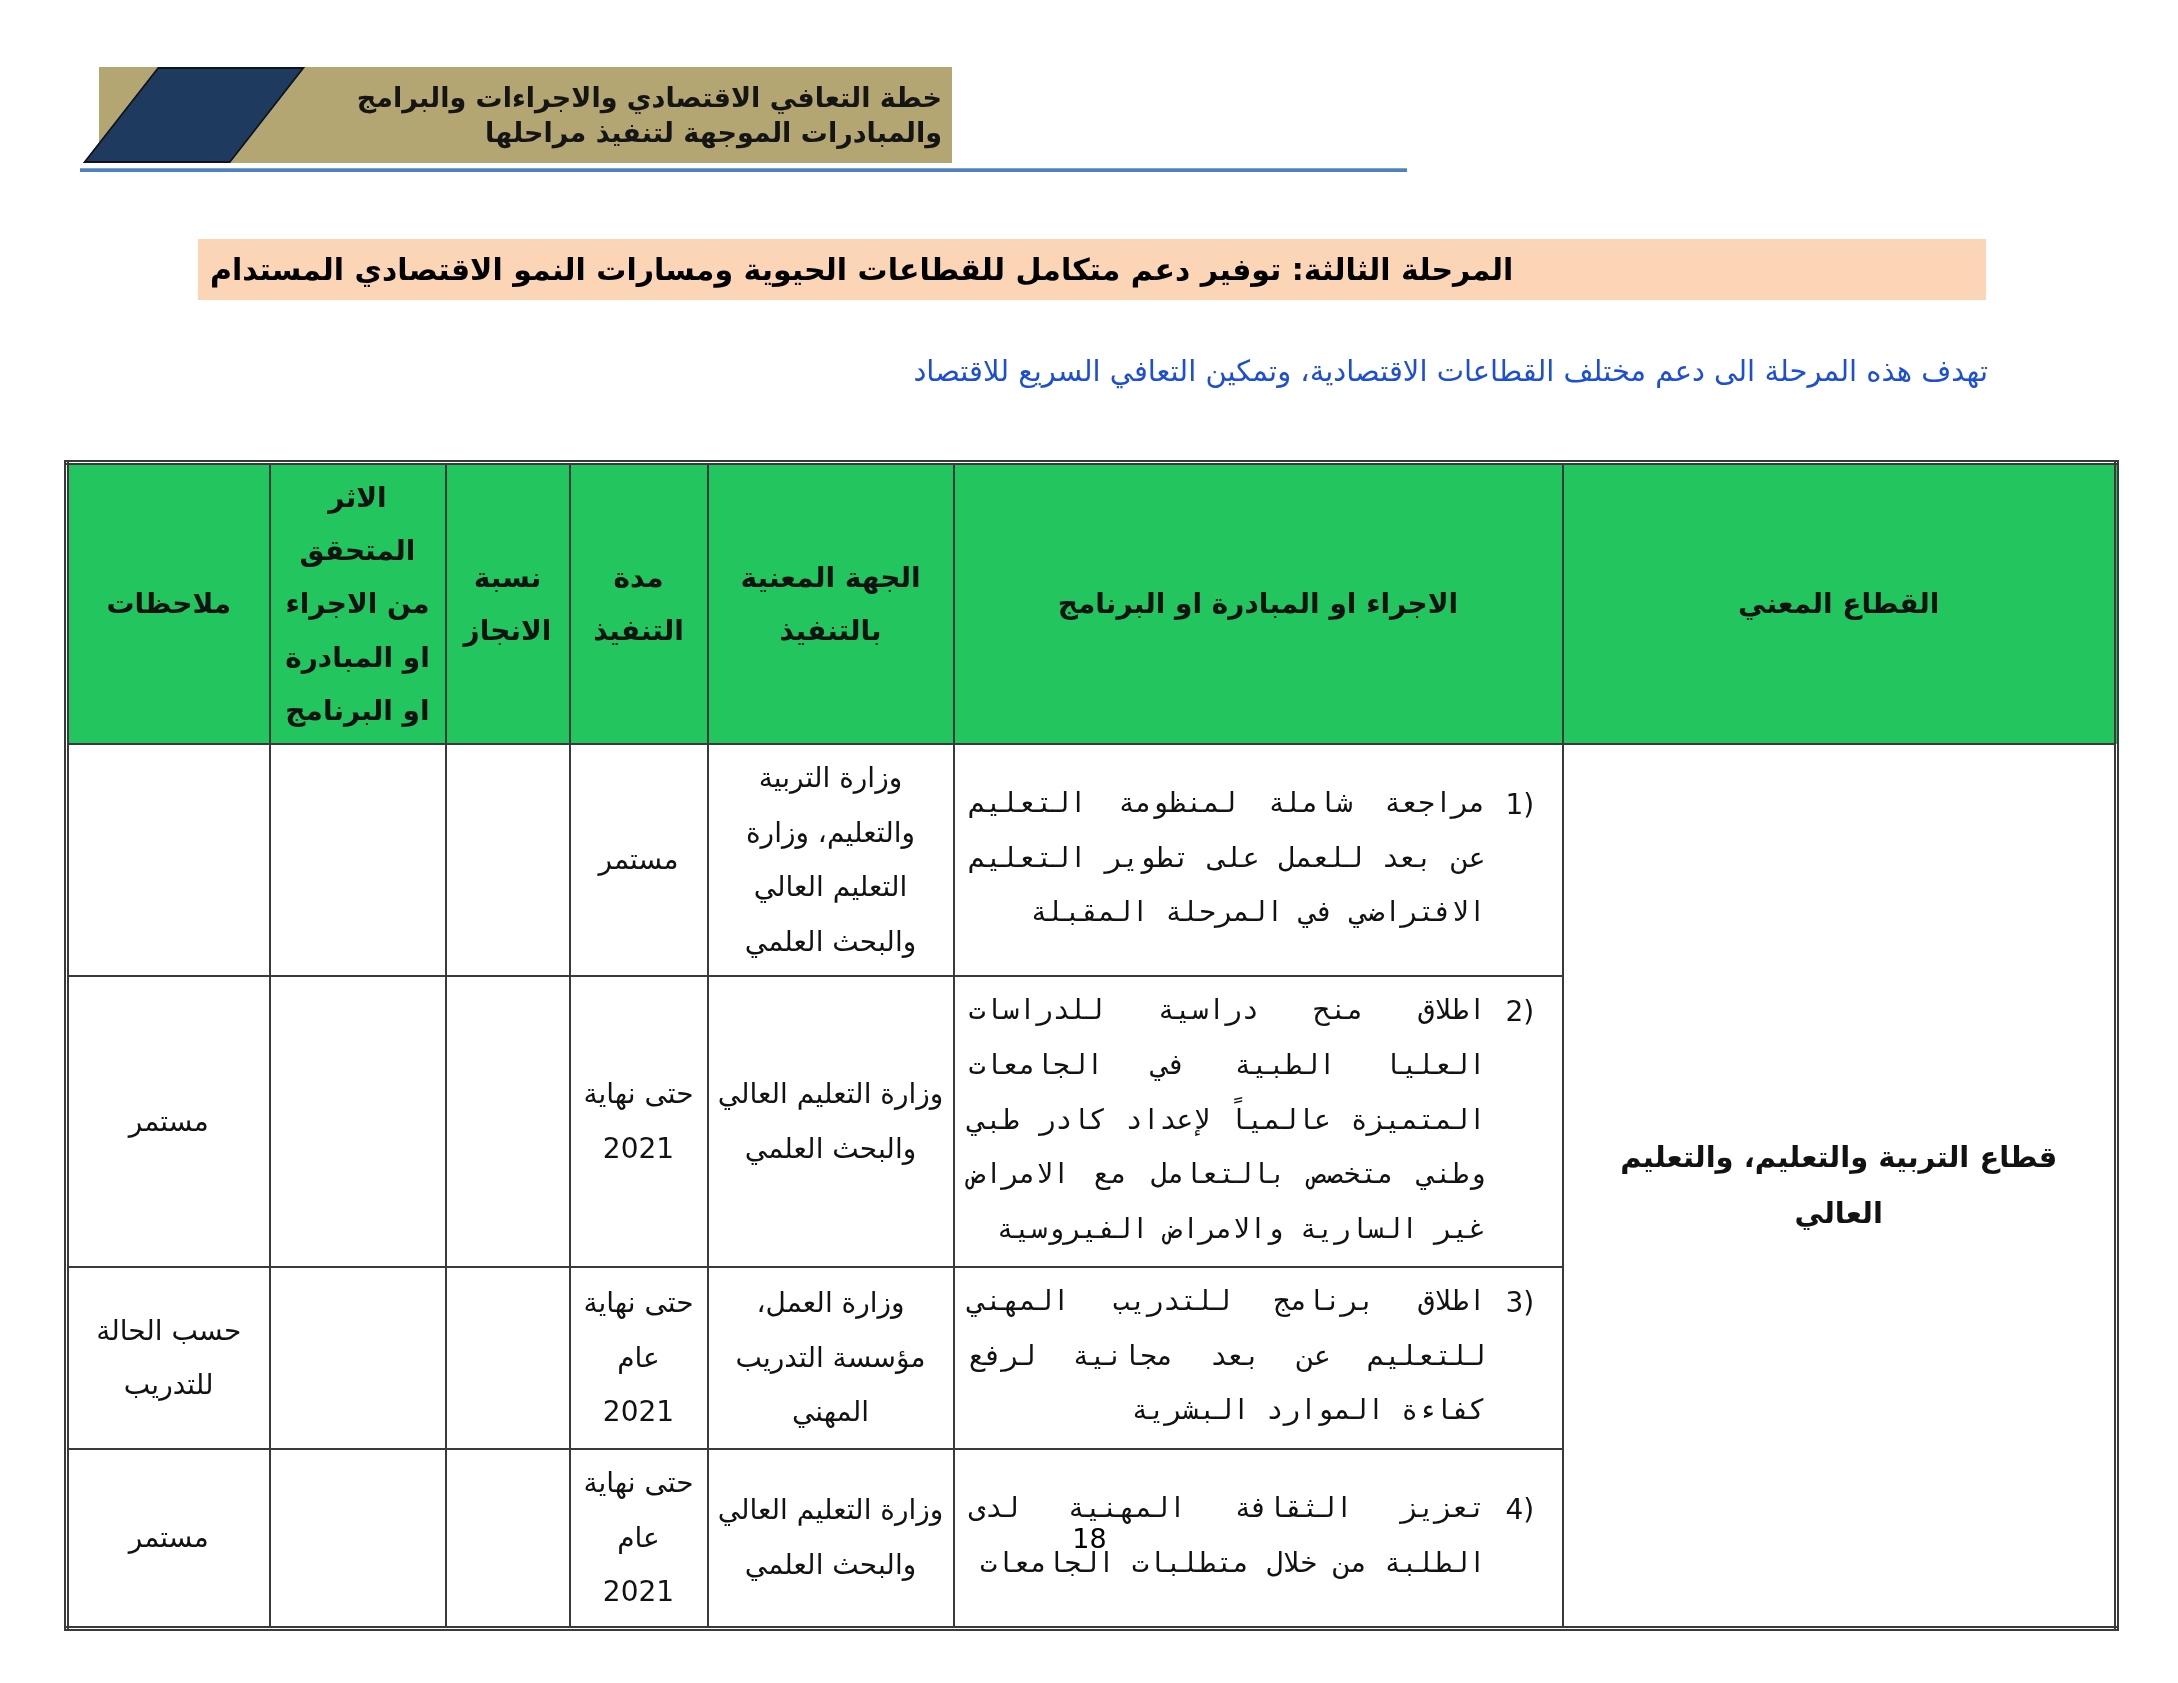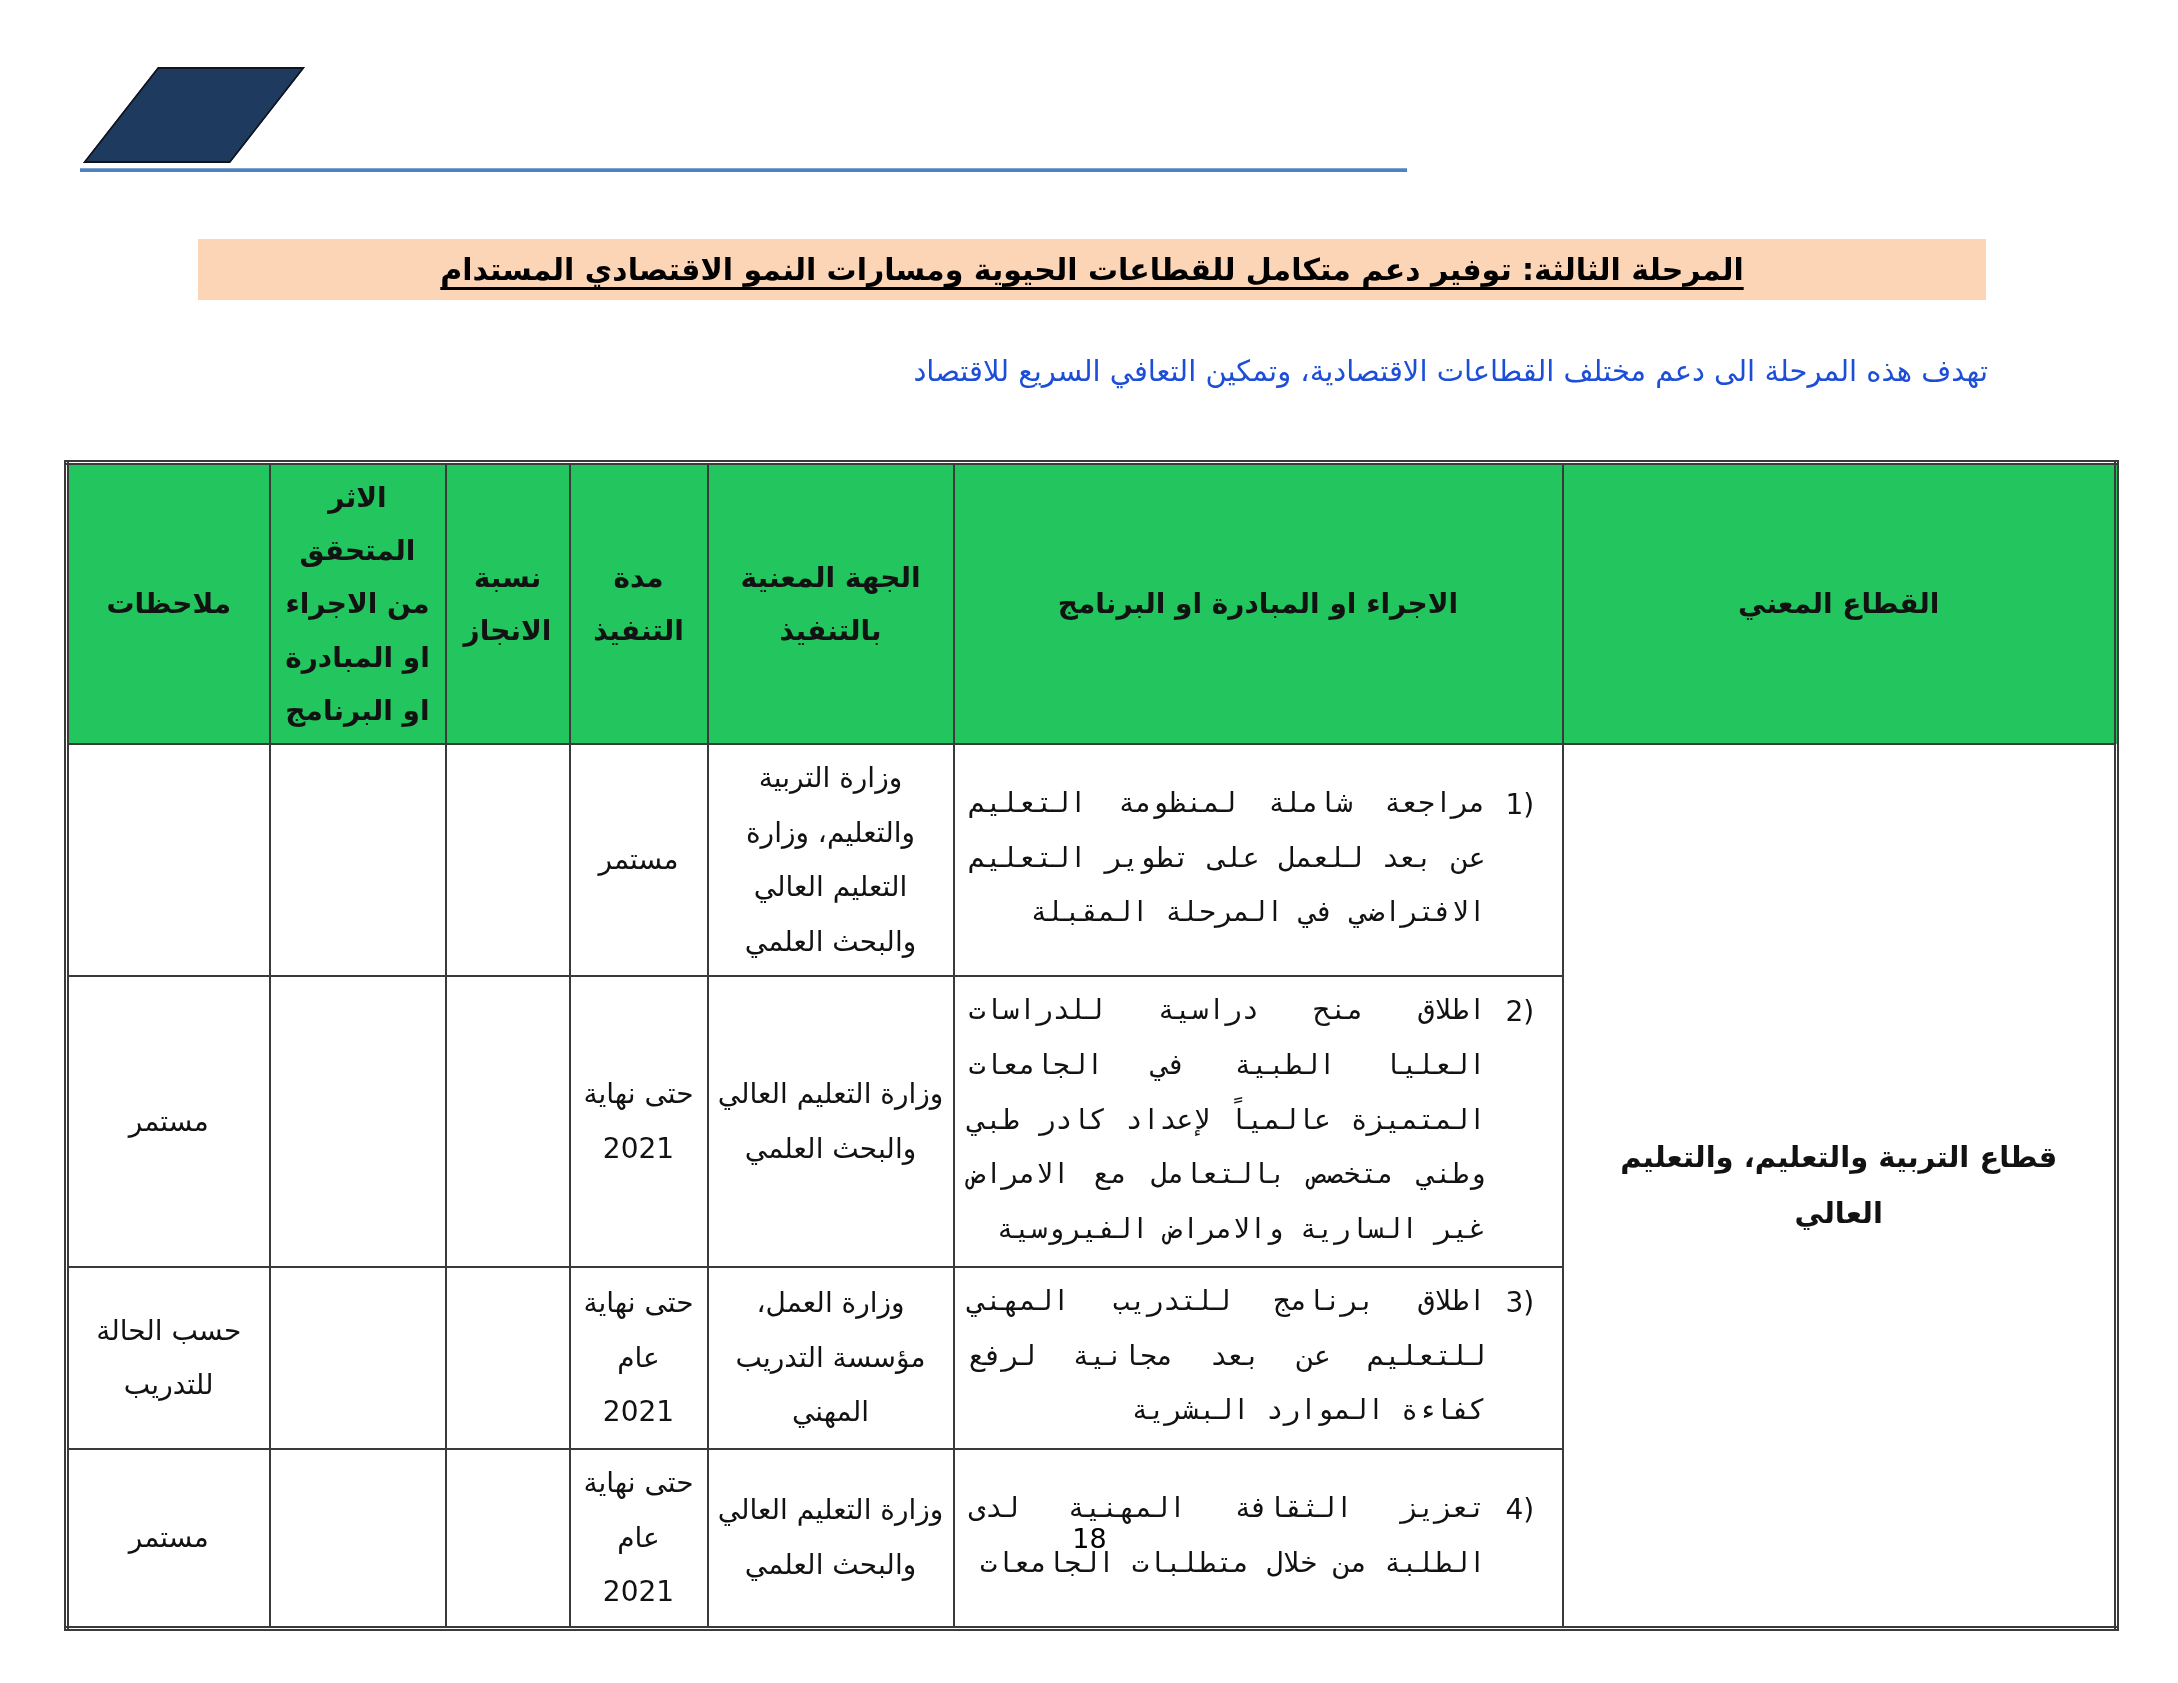--- a/index.html
+++ b/index.html
@@ -58,23 +58,22 @@
   
   .title-bar {
     position: absolute; left: 198px; top: 239px;
     width: 1788px; height: 61px;
     background: #fbd5b6;
     display: flex; align-items: center;
   }
   .title-text {
     width: 100%; padding: 0 12px;
     font-size: 30px; font-weight: bold; color: #000;
-    text-decoration: underline;
     text-underline-offset: 7px;
-    text-align: center;
+    text-align: left;
   }
 
   
   .intro {
     position: absolute; right: 190px; top: 348px;
     width: 1436px;
     font-size: 29px; color: #1d4ed8;
     text-align: right; line-height: 1.6;
   }
 
@@ -122,20 +121,23 @@
     position: absolute; left: 1035px; top: 1523px;
     width: 109px; text-align: center;
     font-size: 27px; color: #000;
   }
 </style>
 </head>
 <body>
 
 <div class="page">
 
+  <div class="banner">
+    <div class="banner-text">خطة التعافي الاقتصادي والاجراءات والبرامج والمبادرات الموجهة لتنفيذ مراحلها</div>
+  </div>
   <div class="banner-slab"></div>
   <div class="head-rule"></div>
 
 
   <div class="title-bar">
     <div class="title-text">المرحلة الثالثة: توفير دعم متكامل للقطاعات الحيوية ومسارات النمو الاقتصادي المستدام</div>
   </div>
 
   <div class="intro">تهدف هذه المرحلة الى دعم مختلف القطاعات الاقتصادية، وتمكين التعافي السريع للاقتصاد</div>
 

